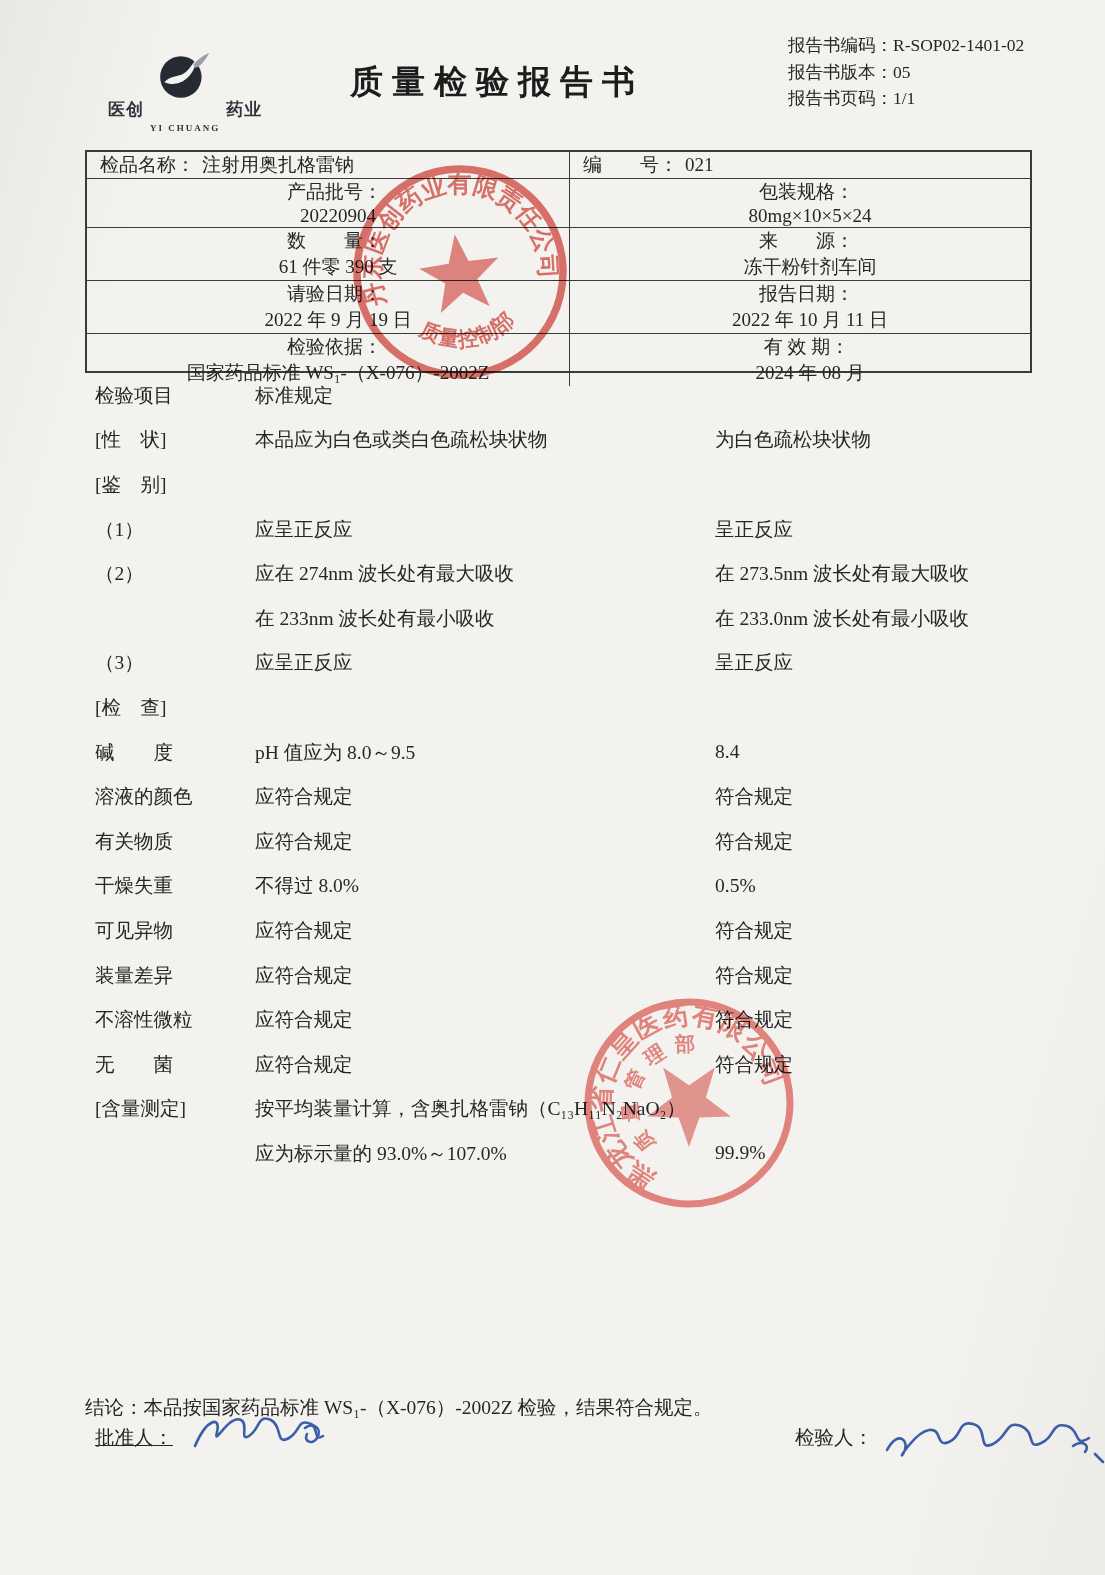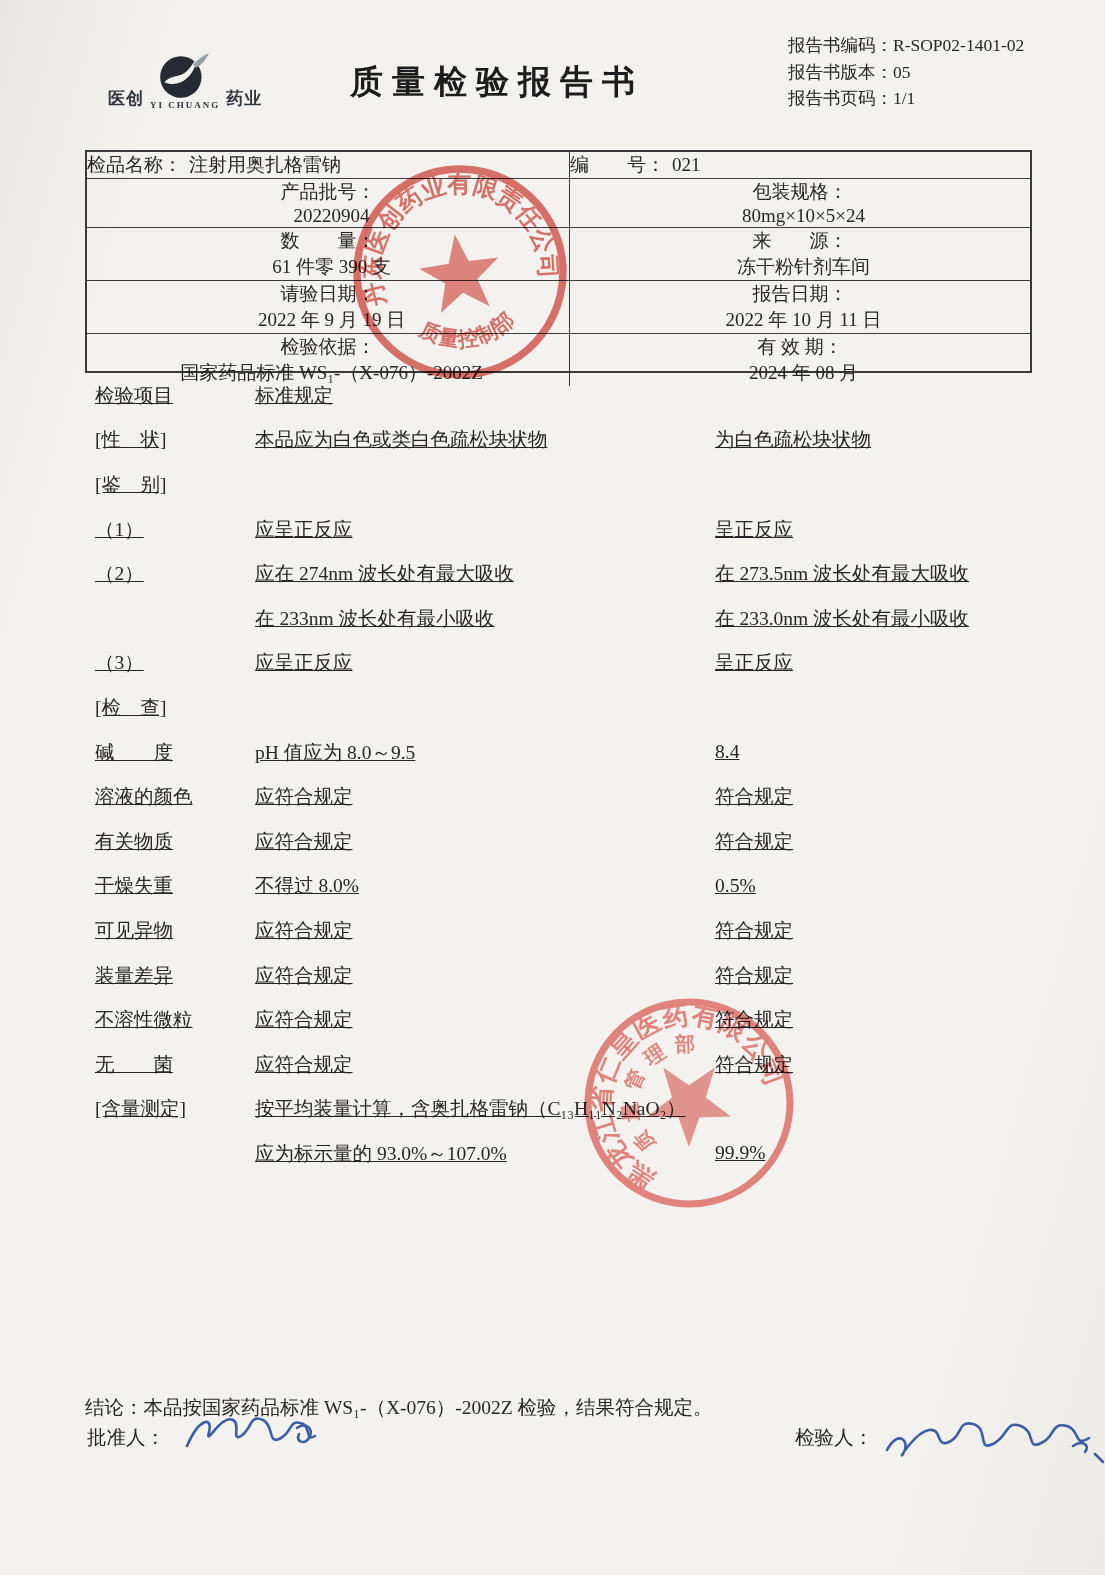--- a/index.html
+++ b/index.html
@@ -7,43 +7,43 @@
     --seal-red-primary:#d8524b; --seal-red-secondary:#e4706a;
     --signature-blue:#3b5ea9;
   }
   *{margin:0;padding:0;box-sizing:border-box;}
   body{font-family:"Liberation Serif","DejaVu Serif",serif;color:var(--ink);}
   .page{position:relative;width:1105px;height:1575px;overflow:hidden;
     background:linear-gradient(105deg,#eae8e4 0%,#f4f2ee 12%,#f4f2ee 85%,#edebe7 100%);}
   
   .logo{position:absolute;left:108px;top:52px;display:flex;align-items:center;gap:6px;}
   .logo .cn{font-size:17px;font-weight:bold;color:#30343c;letter-spacing:1px;margin-top:34px;}
-  .logo .mid{display:flex;flex-direction:column;align-items:center;}
+  .logo .mid{display:flex;flex-direction:column;align-items:center;gap:23px;}
   .logo .caption{font-size:9px;font-weight:bold;letter-spacing:2px;color:#2f333b;margin-top:-2px;}
   .title{position:absolute;left:0;top:60px;width:994px;text-align:center;
     font-size:33px;font-weight:bold;letter-spacing:9px;color:#1c1c1c;}
   .meta{position:absolute;left:788px;top:32px;font-size:17.5px;line-height:26.5px;}
   .meta .row{white-space:nowrap;}
   
   .info-table{position:absolute;left:85px;top:150px;width:947px;height:223px;
     border:2px solid #3a3a3a;display:grid;grid-template-columns:482px 1fr;
     grid-template-rows:repeat(5,1fr);font-size:19px;}
-  .info-cell{display:flex;align-items:center;white-space:nowrap;}
+  .info-cell{display:flex;align-items:center;padding-left:13px;white-space:nowrap;}
   .info-cell.rcol{border-left:1.5px solid #3a3a3a;}
   .info-cell.nt{border-top:1.5px solid #3a3a3a;flex-direction:column;}
   .info-cell .val{margin-left:7px;}
   
-  .results{position:absolute;left:85px;top:373px;width:947px;font-size:19.5px;text-decoration:underline;}
+  .results{position:absolute;left:85px;top:373px;width:947px;font-size:19.5px;}
   .r-row{height:44.6px;display:grid;grid-template-columns:170px 460px 1fr;align-items:center;}
   .r-item{padding-left:10px;white-space:nowrap;}
   .r-std,.r-res{text-align:left;white-space:nowrap;}
   
   .conclusion{position:absolute;left:85px;top:1358px;font-size:19.5px;white-space:nowrap;margin-top:36px;}
   .sig-block{position:absolute;top:1424px;font-size:19.5px;display:flex;align-items:flex-start;white-space:nowrap;}
-  .sig-a{left:87px;} .sig-b{left:433px;} .sig-c{left:795px;}
+  .sig-a{left:95px;text-decoration:underline;} .sig-b{left:433px;} .sig-c{left:795px;}
   .sig{color:var(--signature-blue);margin-top:-26px;margin-left:4px;}
   
   .stamp{position:absolute;pointer-events:none;mix-blend-mode:multiply;}
   .stamp-1{left:346px;top:158px;width:228px;height:228px;transform:rotate(-8deg);
     color:var(--seal-red-primary);opacity:.8;}
   .stamp-2{left:577px;top:991px;width:224px;height:224px;transform:rotate(-36deg);
     color:var(--seal-red-secondary);opacity:.82;}
   .stamp text{font-family:"Liberation Serif","DejaVu Serif",serif;font-weight:bold;}
 </style>
 </head>

